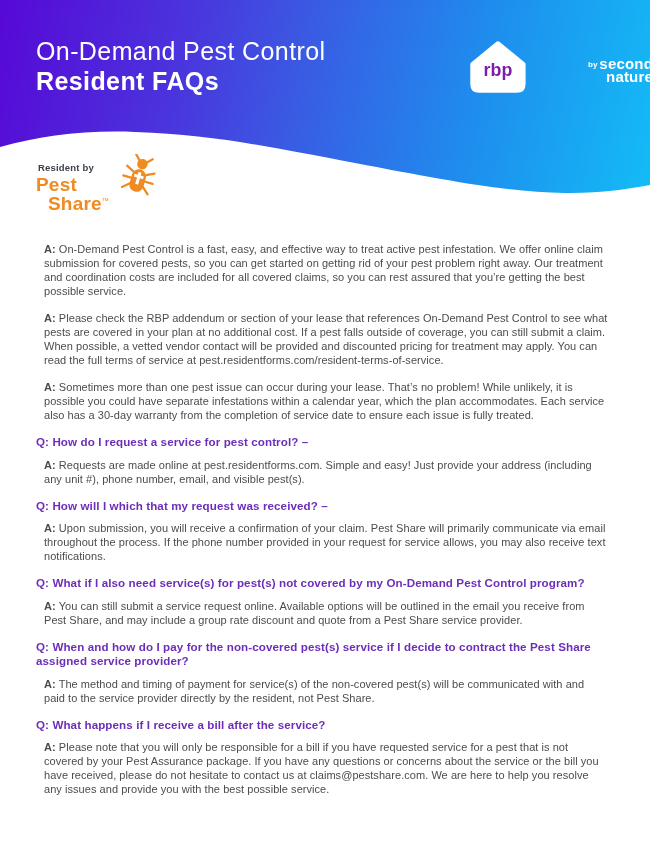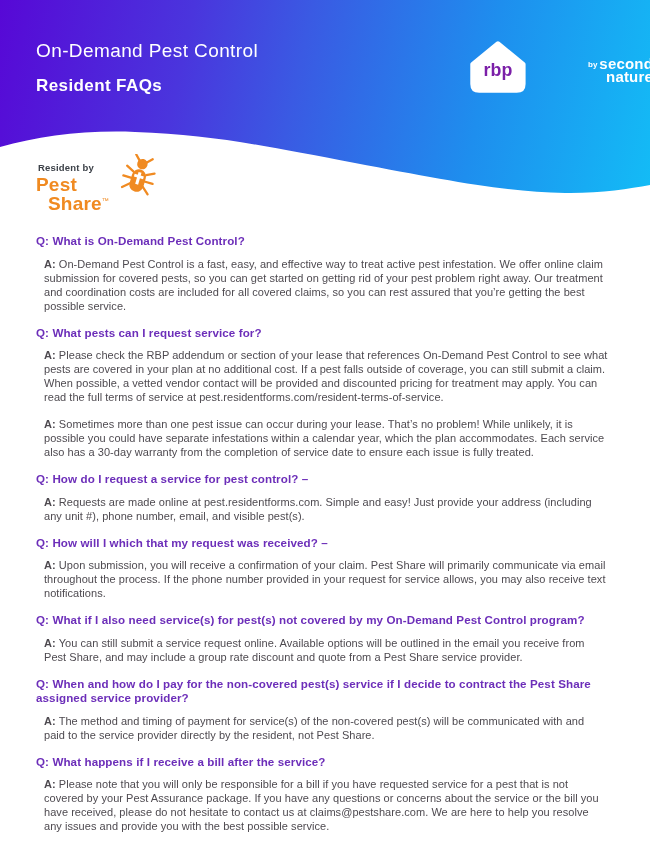--- a/index.html
+++ b/index.html
@@ -11,22 +11,22 @@
   }
   .page{position:relative;width:650px;height:841px;overflow:hidden;background:#fff;}
 
   
   .hero{
     position:relative;width:650px;height:222px;
     background:linear-gradient(102deg,#5708d6 0%,#4a35dd 28%,#3a5ae3 45%,#1e8eee 72%,#13bdf6 100%);
   }
   .hero-wave{position:absolute;left:0;bottom:0;width:650px;height:95px;display:block;}
   .hero-titles{position:absolute;left:36px;top:36px;color:#ffffff;}
-  .hero-title1{font-size:19px;font-weight:400;letter-spacing:0.4px;line-height:30px;}
-  .hero-title2{font-size:17px;font-weight:700;letter-spacing:0.4px;line-height:30px;margin-top:5px;}
+  .hero-title1{font-size:25px;font-weight:400;letter-spacing:0.4px;line-height:30px;}
+  .hero-title2{font-size:25px;font-weight:700;letter-spacing:0.4px;line-height:30px;}
 
   .rbp-badge{position:absolute;left:464px;top:38px;width:66px;height:60px;}
   .second-nature{
     position:absolute;left:540px;top:57px;display:flex;align-items:flex-start;color:#fff;
   }
   .sn-by{font-size:8px;font-weight:700;margin-top:3px;margin-right:2px;padding-left:48px;}
   .sn-stack{display:flex;flex-direction:column;text-align:right;}
   .sn-line1{font-size:15px;font-weight:700;line-height:13px;letter-spacing:0.2px;}
   .sn-line2{font-size:15px;font-weight:700;line-height:13px;letter-spacing:0.2px;margin-left:6px;}
 
@@ -102,26 +102,24 @@
           <rect x="18.4" y="18" width="3.2" height="13" fill="#ffffff"></rect>
           <rect x="15" y="21" width="10" height="3" fill="#ffffff"></rect>
         </g>
       </svg>
     </div>
   </div>
 
   <div class="faq">
 
     <section class="faq-item">
-      <h3 class="question">Q: What is On-Demand Pest Control?</h3>
       <p class="answer"><span class="prefix">A:</span> <span>On-Demand Pest Control is a fast, easy, and effective way to treat active pest infestation. We offer online claim submission for covered pests, so you can get started on getting rid of your pest problem right away. Our treatment and coordination costs are included for all covered claims, so you can rest assured that you’re getting the best possible service.</span></p>
     </section>
 
     <section class="faq-item">
-      <h3 class="question">Q: What pests can I request service for?</h3>
       <p class="answer"><span class="prefix">A:</span> <span>Please check the RBP addendum or section of your lease that references On-Demand Pest Control to see what pests are covered in your plan at no additional cost. If a pest falls outside of coverage, you can still submit a claim. When possible, a vetted vendor contact will be provided and discounted pricing for treatment may apply. You can read the full terms of service at pest.residentforms.com/resident-terms-of-service.</span></p>
     </section>
 
     <section class="faq-item">
       <p class="answer"><span class="prefix">A:</span> <span>Sometimes more than one pest issue can occur during your lease. That’s no problem! While unlikely, it is possible you could have separate infestations within a calendar year, which the plan accommodates. Each service also has a 30-day warranty from the completion of service date to ensure each issue is fully treated.</span></p>
     </section>
 
     <section class="faq-item">
       <h3 class="question">Q: How do I request a service for pest control? –</h3>
       <p class="answer"><span class="prefix">A:</span> <span>Requests are made online at pest.residentforms.com. Simple and easy! Just provide your address (including any unit #), phone number, email, and visible pest(s).</span></p>

